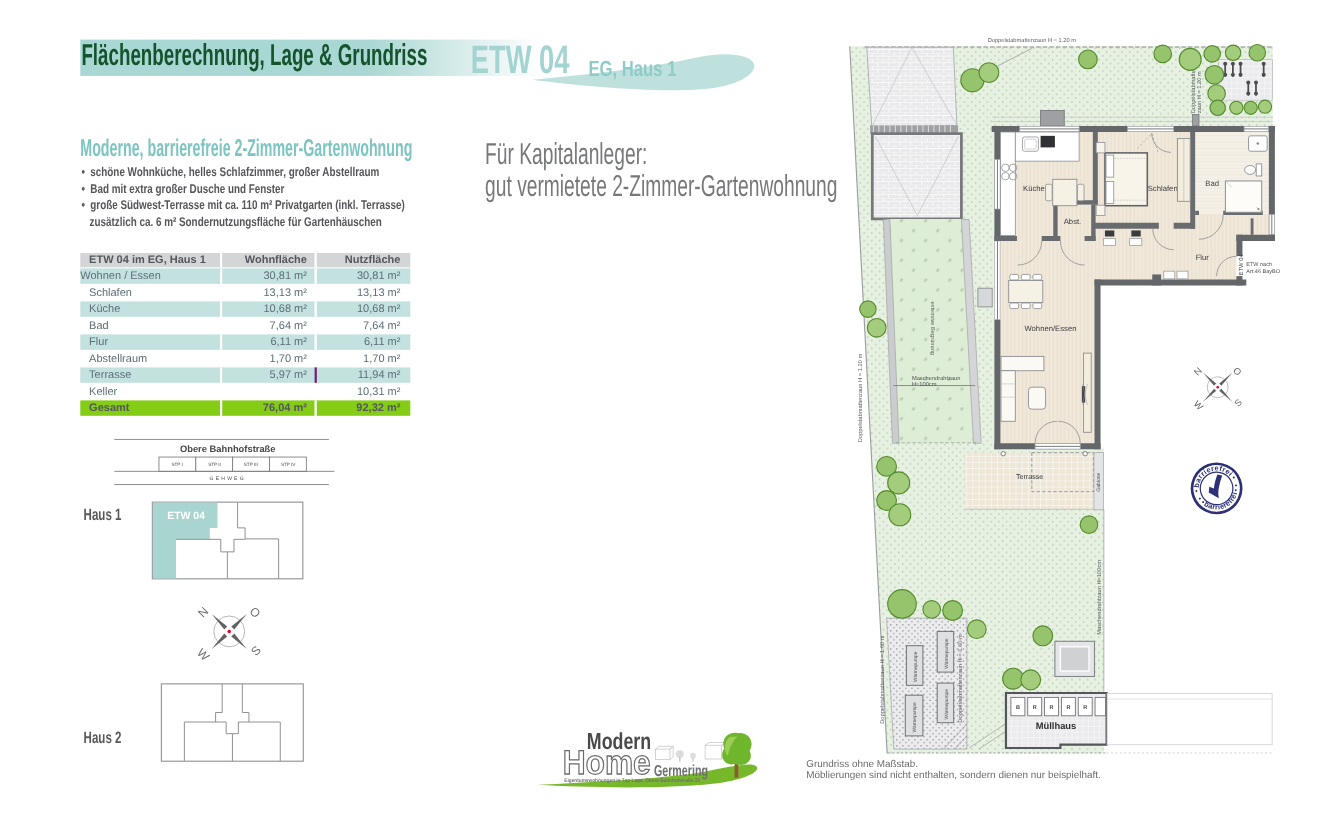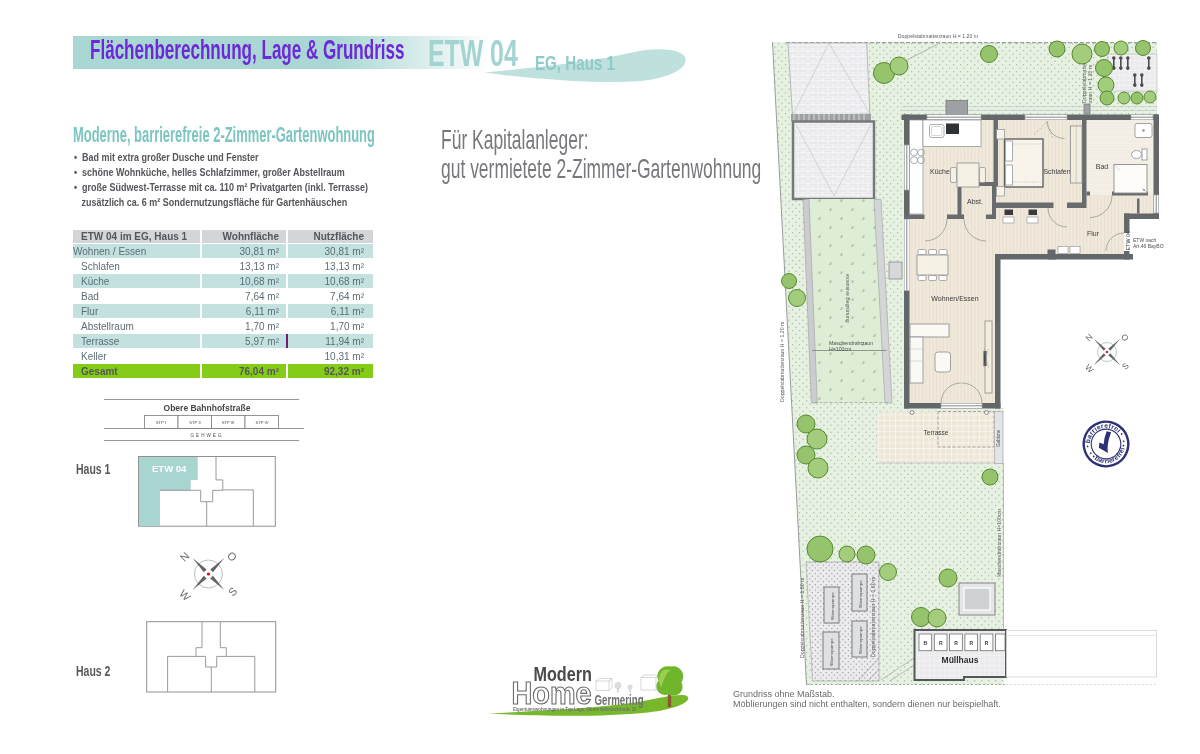--- a/index.html
+++ b/index.html
@@ -7,35 +7,35 @@
   body{width:1200px;height:754px;position:relative;overflow:hidden;
        font-family:"Liberation Sans", sans-serif;}
   .abs{position:absolute;}
   .cond{transform-origin:0 0;display:inline-block;white-space:nowrap;}
 </style>
 </head>
 <body>
 
 <div class="abs" style="left:73px;top:36px;width:437px;height:33px;background:linear-gradient(to right,#a9d7d3 0%,#aad7d3 60%,rgba(255,255,255,0) 96%);"></div>
 
-<div class="abs" style="left:90px;top:33.5px;font-size:27.5px;font-weight:bold;color:#6d28d9;"><span class="cond" style="transform:scaleX(0.62);">Flächenberechnung, Lage &amp; Grundriss</span></div>
+<div class="abs" style="left:74px;top:33.5px;font-size:27.5px;font-weight:bold;color:#14532d;"><span class="cond" style="transform:scaleX(0.62);">Flächenberechnung, Lage &amp; Grundriss</span></div>
 
 <svg class="abs" style="left:420px;top:30px;" width="290" height="60" viewBox="0 0 290 60">
   <path d="M64,42.5 C105,38.5 168,32.5 212,22.5 C238,16.5 263,19 265.5,28.5 C267.5,37.5 252,46.5 229,50 C188,55.5 108,48.5 64,42.5 Z" fill="#bfe1de"></path>
 </svg>
 
 <div class="abs" style="left:428px;top:33px;font-size:36px;font-weight:bold;color:#a3d4d1;"><span class="cond" style="transform:scaleX(0.69);">ETW 04</span></div>
 
 <div class="abs" style="left:535px;top:52px;font-size:20px;font-weight:bold;color:#8fccc8;"><span class="cond" style="transform:scaleX(0.757);">EG, Haus 1</span></div>
 
 <div class="abs" style="left:73px;top:122px;font-size:22px;font-weight:bold;color:#7cc5c0;"><span class="cond" style="transform:scaleX(0.588);">Moderne, barrierefreie 2-Zimmer-Gartenwohnung</span></div>
 
 <div class="abs" style="left:74px;top:149.5px;font-size:11.5px;font-weight:bold;color:#55565a;line-height:15.2px;">
+  <div><span class="cond" style="transform:scaleX(0.78);">•&nbsp; schöne Wohnküche, helles Schlafzimmer, großer Abstellraum</span></div>
   <div><span class="cond" style="transform:scaleX(0.78);">•&nbsp; Bad mit extra großer Dusche und Fenster</span></div>
-  <div><span class="cond" style="transform:scaleX(0.78);">•&nbsp; schöne Wohnküche, helles Schlafzimmer, großer Abstellraum</span></div>
   <div><span class="cond" style="transform:scaleX(0.78);">•&nbsp; große Südwest-Terrasse mit ca. 110 m² Privatgarten (inkl. Terrasse)</span></div>
   <div><span class="cond" style="transform:scaleX(0.78);">&nbsp;&nbsp;&nbsp;zusätzlich ca. 6 m² Sondernutzungsfläche für Gartenhäuschen</span></div>
 </div>
 
 <div class="abs" style="left:73px;top:229px;width:300px;">
 <table style="border-collapse:separate;border-spacing:0 1px;width:300px;font-size:10px;color:#5d6d77;">
  <colgroup>
         <col style="width:127px">
         <col style="width:86px">
         <col style="width:87px">

